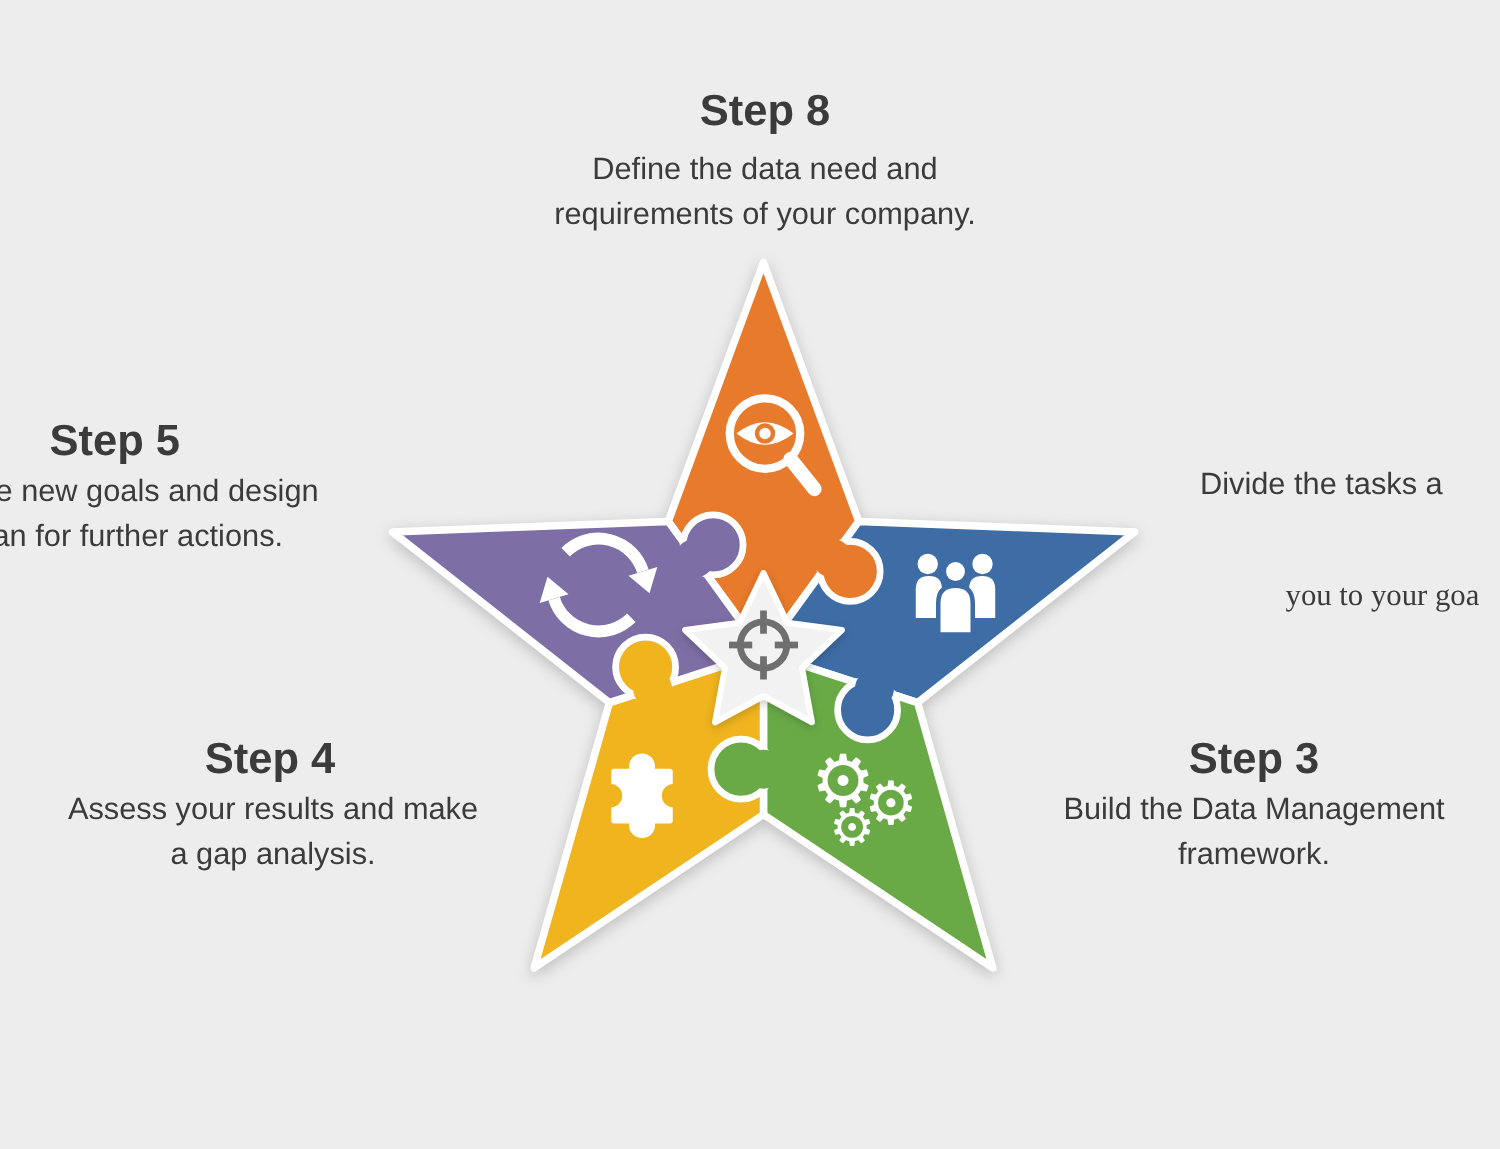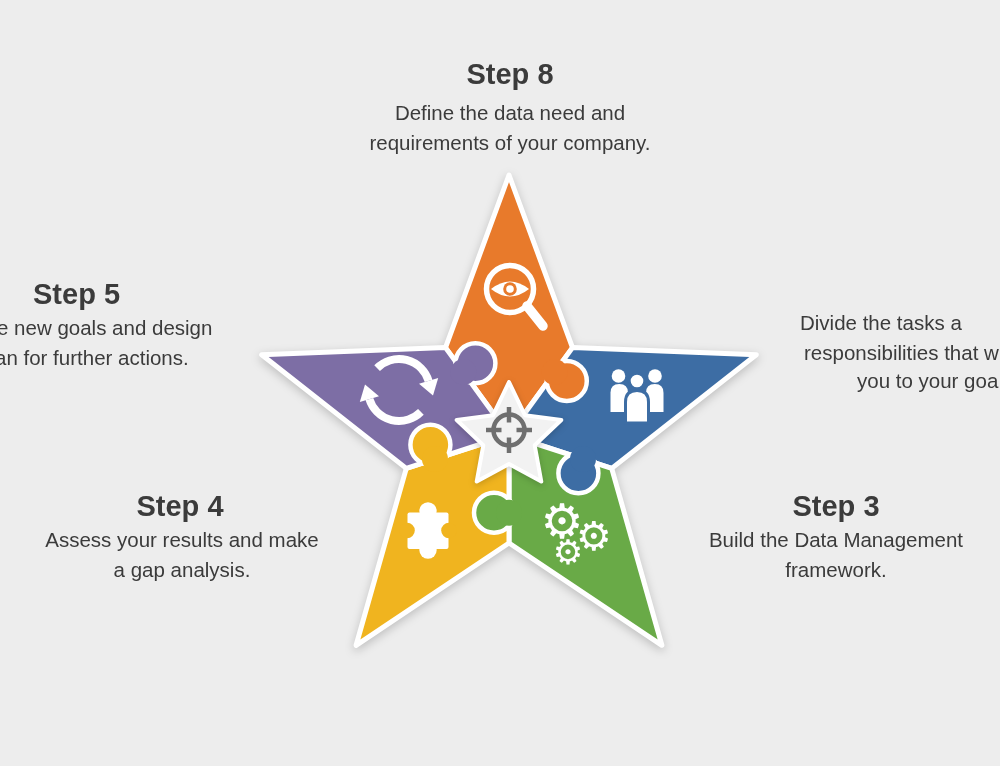--- a/index.html
+++ b/index.html
@@ -107,22 +107,21 @@
         <line x1="516.5" y1="430" x2="532" y2="430"></line>
       </g>
     </g>
   </svg>
 
   <div class="tc step-title" style="left:260px;top:56px;">Step 8</div>
   <div class="tc step-line" style="left:260px;top:100px;">Define the data need and</div>
   <div class="tc step-line" style="left:260px;top:130px;">requirements of your company.</div>
 
   <div class="t step-line" style="left:800px;top:310px;">Divide the tasks a</div>
-  <div class="t step-line" style="left:804px;top:340px;">responsibilities that w</div>
-  <div class="t step-line" style="left:857px;top:368px;">you to your goa</div>
+  <div class="t step-line" style="left:857px;top:385px;font-family:Liberation Serif, serif;">you to your goa</div>
 
   <div class="tc step-title" style="left:586px;top:488px;">Step 3</div>
   <div class="tc step-line" style="left:586px;top:527px;">Build the Data Management</div>
   <div class="tc step-line" style="left:586px;top:557px;">framework.</div>
 
   <div class="tc step-title" style="left:-70px;top:488px;">Step 4</div>
   <div class="tc step-line" style="left:-68px;top:527px;">Assess your results and make</div>
   <div class="tc step-line" style="left:-68px;top:557px;">a gap analysis.</div>
 
   <div class="t step-title" style="left:33px;top:276px;">Step 5</div>

